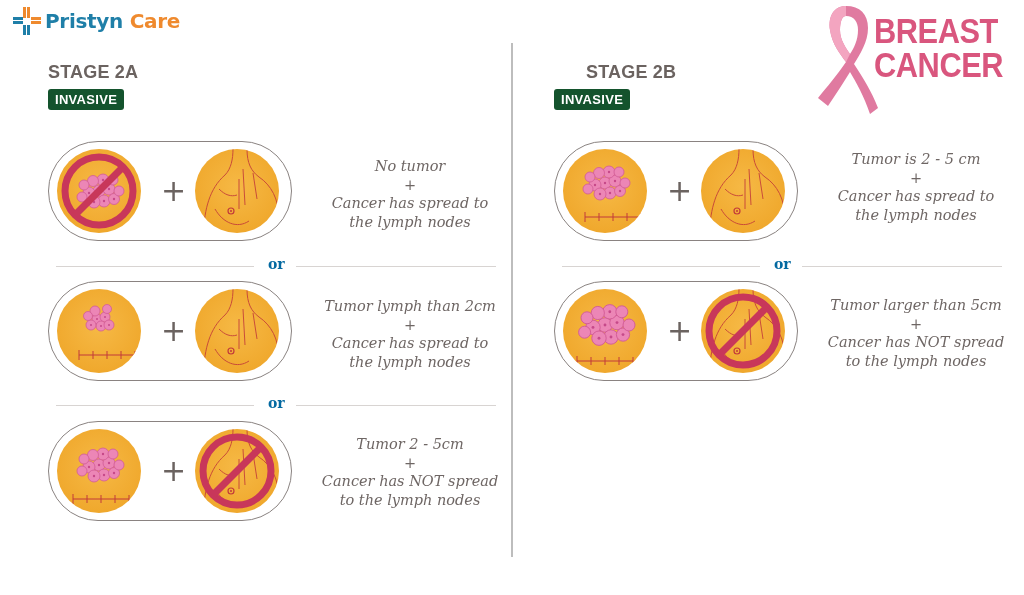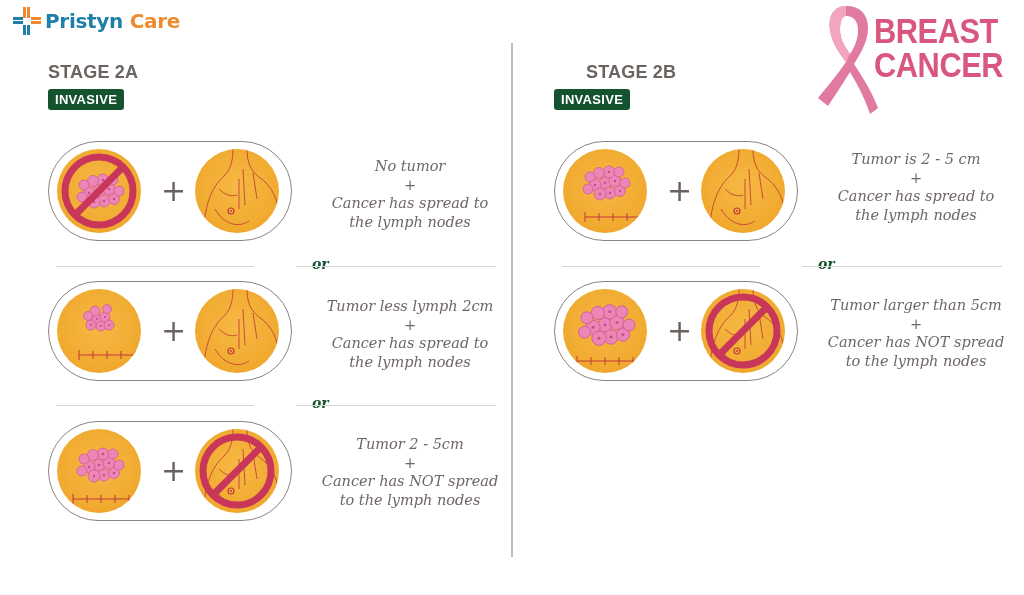--- a/index.html
+++ b/index.html
@@ -13,21 +13,21 @@
   .vdivider { position:absolute; left:511px; top:43px; width:1.5px; height:514px; background:#bdbdbd; }
   .stage-title { position:absolute; font-family:"Liberation Sans", sans-serif; font-weight:bold; font-size:18px; color:#6b6360; letter-spacing:0.2px; }
   .badge { position:absolute; background:#14532d; color:#fff; font-family:"Liberation Sans", sans-serif; font-weight:bold; font-size:13px; padding:3px 7px 3px 7px; border-radius:3px; letter-spacing:0.3px; }
   .card { position:absolute; width:244px; height:100px; border:1.6px solid #8a8381; border-radius:52px; box-sizing:border-box; background:#fff; }
   .circle { position:absolute; top:7px; width:84px; height:84px; border-radius:50%; background:radial-gradient(circle at 50% 45%, #f6b945 0%, #f0a92e 70%, #e89a22 100%); overflow:hidden; }
   .circle svg { position:absolute; left:0; top:0; }
   .plus { position:absolute; left:112px; top:30px; width:20px; height:38px; font-family:"DejaVu Sans", sans-serif; font-size:30px; color:#6b6360; line-height:38px; text-align:center; }
   .desc { position:absolute; width:200px; text-align:center; font-family:"DejaVu Serif", serif; font-style:italic; font-size:14.5px; line-height:18.5px; color:#6e6664; }
   .or-row { position:absolute; height:14px; }
   .or-line { position:absolute; top:7px; height:1px; background:#d8d4d2; }
-  .or-text { position:absolute; top:-3px; font-family:"DejaVu Serif", serif; font-style:italic; font-weight:bold; font-size:14px; color:#14532d;margin-left:44px; }
+  .or-text { position:absolute; top:-3px; font-family:"DejaVu Serif", serif; font-weight:bold; font-size:14px; color:#0369a1; }
 </style>
 </head>
 <body>
 
 <div class="logo">
   <svg width="30" height="30" viewBox="0 0 30 30">
     <g fill="#ef8a2e">
       <rect x="11" y="1" width="3" height="11"></rect>
         <rect x="15" y="1" width="3" height="11"></rect>
       <rect x="19" y="11" width="10" height="3"></rect>
@@ -172,21 +172,21 @@
         </svg>
     </div>
     <div class="plus">+</div>
     <div class="circle" style="left:146px;">
       <svg width="84" height="84">
           <use href="#body"></use>
         </svg>
     </div>
   </div>
   <div class="desc" style="left:310px;top:297px;">
-    <div>Tumor less lymph 2cm</div>
+    <div>Tumor lymph than 2cm</div>
     <div>+</div>
     <div>Cancer has spread to</div>
     <div>the lymph nodes</div>
   </div>
 
   <div class="or-row" style="left:56px;top:398px;width:440px;">
     <div class="or-line" style="left:0;width:198px;"></div>
     <div class="or-text" style="left:212px;">or</div>
     <div class="or-line" style="left:240px;width:200px;"></div>
   </div>

